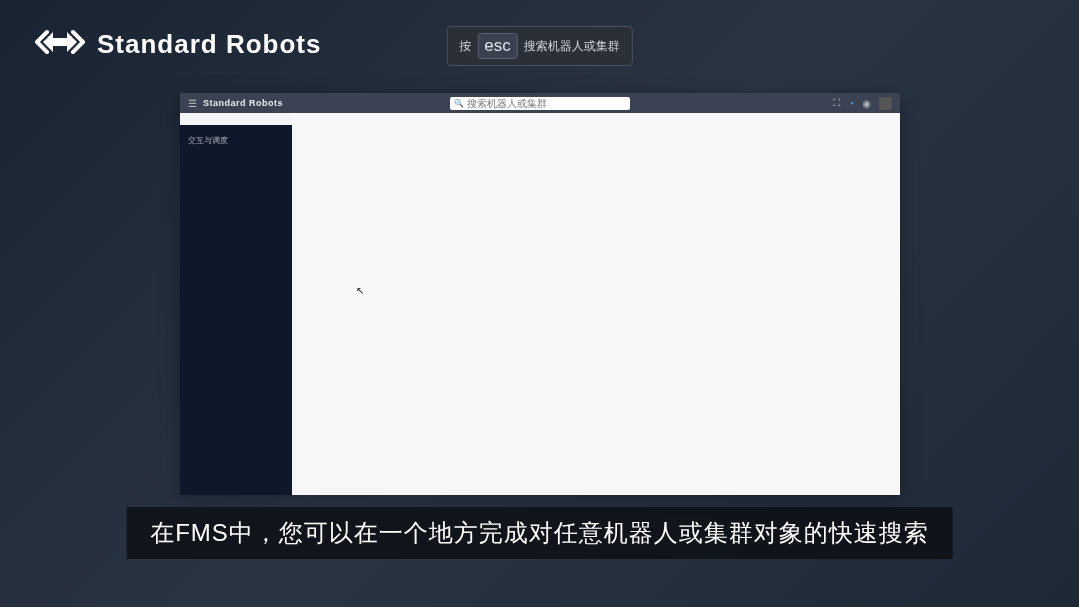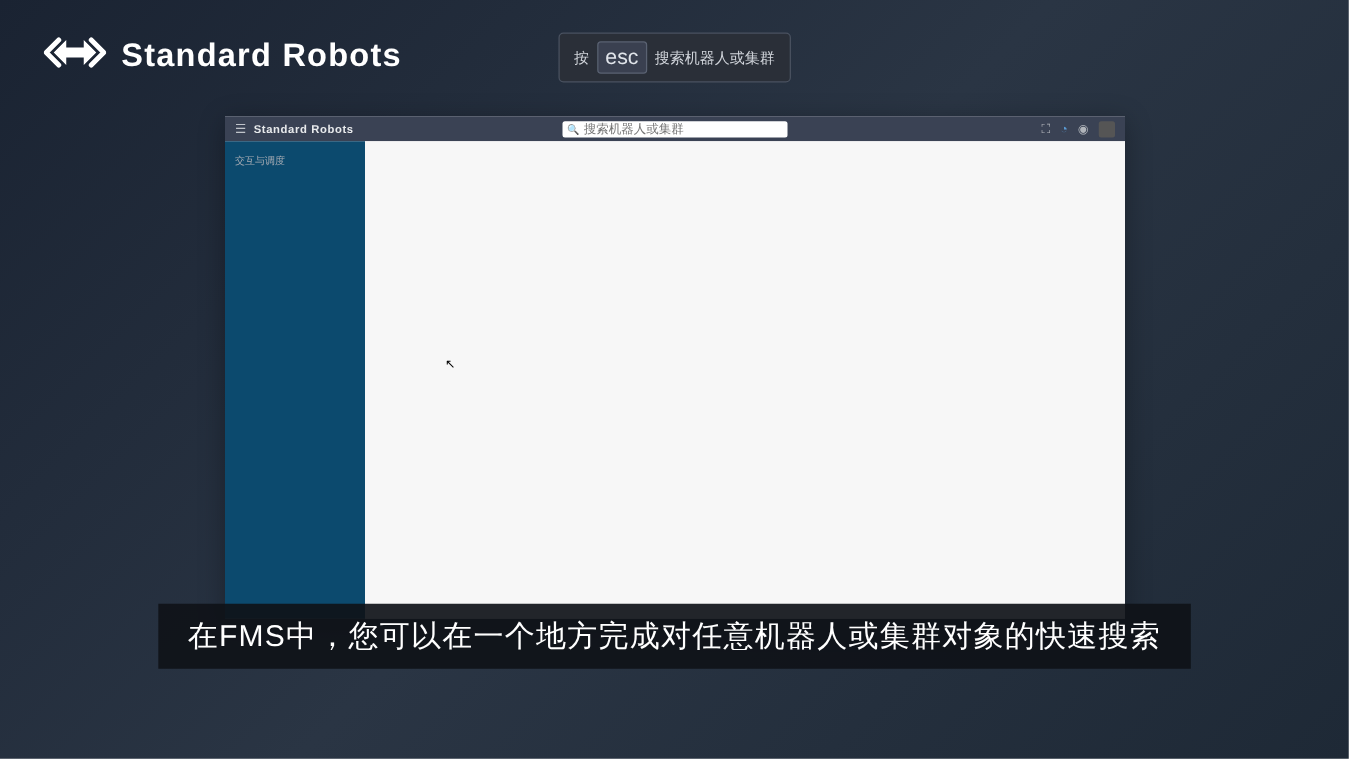--- a/index.html
+++ b/index.html
@@ -141,22 +141,23 @@
       cursor: pointer;
     }
     
     
     .app-body {
       flex: 1;
       display: flex;
     }
     .sidebar {
       width: 112px;
-      background: #0c4a6e;
+      background: #0f172a;
       padding: 6px 8px;
+      margin-top: 12px;
     }
     .sidebar-item {
       color: #a8acb4;
       font-size: 8px;
       padding: 4px 0;
       cursor: pointer;
     }
     .main-content {
       flex: 1;
       background: #f7f7f7;
@@ -166,21 +167,21 @@
       position: absolute;
       top: 172px;
       left: 64px;
       font-size: 10px;
       color: #000;
     }
     
     
     .subtitle-bar {
       position: absolute;
-      bottom: 72px;
+      bottom: 48px;
       left: 50%;
       transform: translateX(-50%);
       background: rgba(15, 18, 24, 0.92);
       padding: 10px 24px;
       color: #fff;
       font-size: 24px;
       white-space: nowrap;
       letter-spacing: 1px;
     }
   </style>

